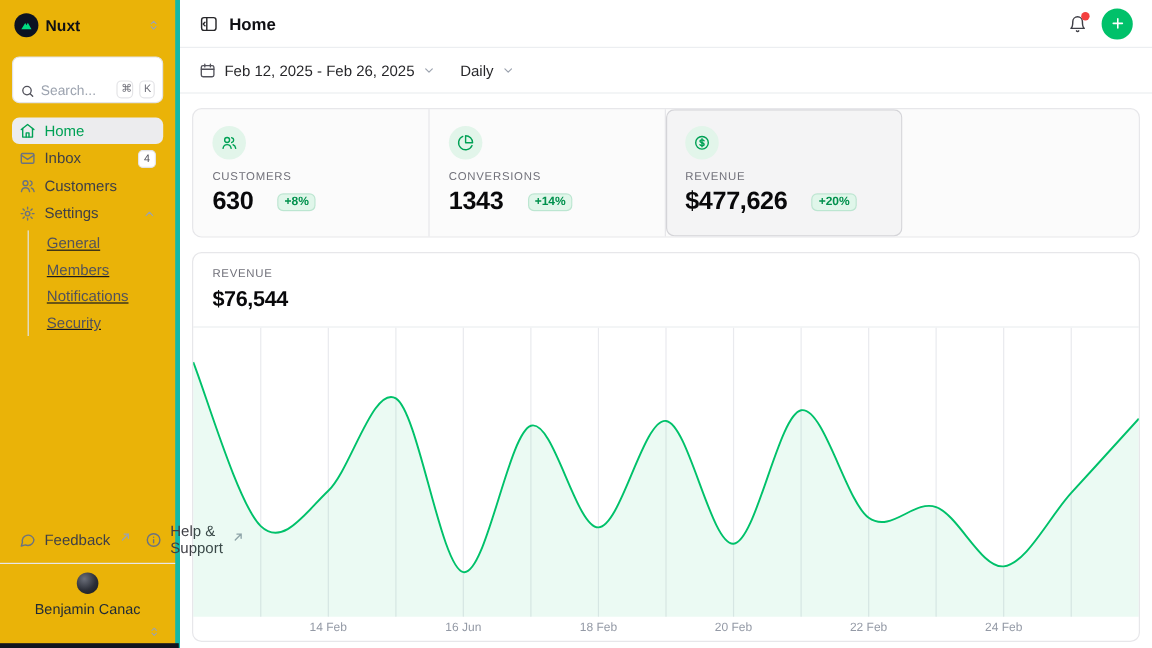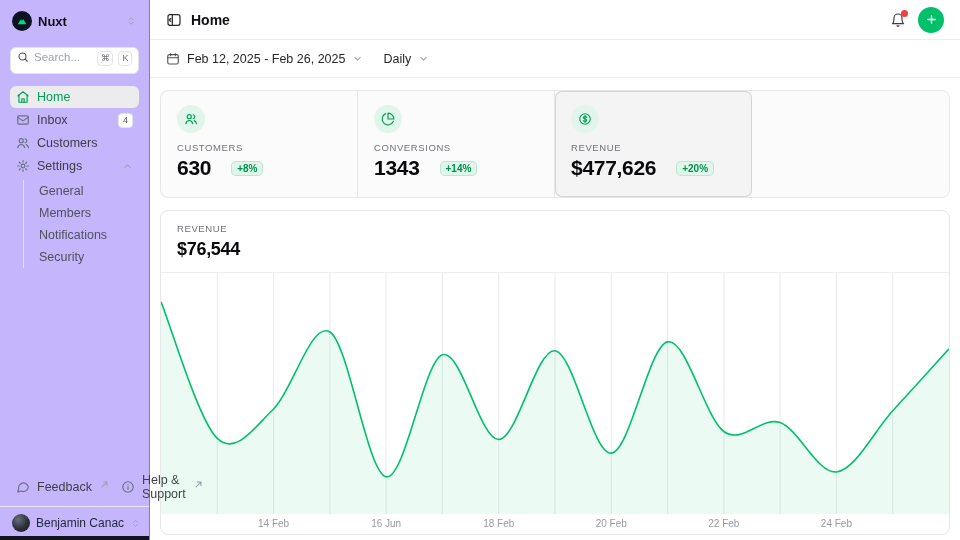--- a/index.html
+++ b/index.html
@@ -5,45 +5,45 @@
   * { box-sizing: border-box; margin: 0; padding: 0; }
   html,body { width:960px; height:540px; overflow:hidden; }
   body {
     font-family: "Liberation Sans", "DejaVu Sans", sans-serif;
     color:#18181b; background:#fff; font-size:13px; position:relative;
   }
   .app { display:flex; width:960px; height:540px; }
 
   
   .sidebar {
-    width:150px; min-width:150px; background:#c4b5fd;
-    border-right:1px solid #14b8a6; display:flex; flex-direction:column;
+    width:150px; min-width:150px; background:#eab308;
+    border-right:4px solid #14b8a6; display:flex; flex-direction:column;
     padding:9px 10px 0; position:relative;
   }
   .sb-top { display:flex; align-items:center; gap:6px; padding:2px 2px; height:24px; border-radius:6px; cursor:pointer;}
   .logo-circle { width:20px; height:20px; border-radius:50%; background:#0c1222; display:flex; align-items:center; justify-content:center; flex:none;}
   .brand { font-weight:700; font-size:13px; color:#101014; }
   .sel-icon { margin-left:auto; color:#9ca3af; display:flex; }
-  .search-box { margin-top:14px; display:flex; align-items:flex-start; gap:5px; background:#fff; border:1px solid #e4e4e7; border-radius:6px; padding:3px 6px; height:27px; }
+  .search-box { margin-top:14px; display:flex; align-items:flex-end; gap:5px; background:#fff; border:1px solid #e4e4e7; border-radius:6px; padding:3px 6px; height:39px; }
   .search-box input { border:none; outline:none; background:transparent; width:58px; font-size:11.5px; color:#3f3f46; font-family:inherit; }
   .search-box input::placeholder { color:#9ca3af; }
   .kbd { border:1px solid #e4e4e7; border-radius:4px; font-size:9px; color:#71717a; padding:0 3px; background:#fff; line-height:13px; min-width:13px; text-align:center; }
   .nav { margin-top:12px; display:flex; flex-direction:column; gap:1px; }
   .nav-item { display:flex; align-items:center; gap:7px; padding:3px 6px; border-radius:6px; font-size:12.5px; color:#3f3f46; height:22px; cursor:pointer; }
   .nav-item .icon { color:#6b7280; display:flex; flex:none; }
   .nav-item.active { background:#ececee; color:#00a155; font-weight:500; }
   .nav-item.active .icon { color:#00a155; }
   .chip { margin-left:auto; border:1px solid #e4e4e7; border-radius:4px; font-size:9px; color:#52525b; padding:0 4px; line-height:13px; background:#fff; }
   .tail-icon { margin-left:auto; color:#9ca3af; display:flex; }
-  .subnav { margin-left:13px; padding-left:11px; border-left:1px solid #e4e4e7; display:flex; flex-direction:column; margin-top:2px; }
+  .subnav { margin-left:13px; padding-left:11px; border-left:1px solid #e4e4e7; display:flex; flex-direction:column; margin-top:2px;text-decoration:underline; }
   .subnav-item { font-size:12.5px; color:#52525b; padding:4px 4px; border-radius:5px; cursor:pointer; height:22px; }
   .sb-spacer { flex:1; }
   .sb-foot { display:flex; flex-direction:row; gap:1px; padding-bottom:4px; }
   .ext-arrow { color:#9ca3af; display:flex; margin-left:2px; margin-top:-6px; }
-  .sb-user { border-top:1px solid #e7e7ea; margin:4px -10px 0; padding:7px 12px 8px; display:flex; align-items:center; gap:6px; cursor:pointer; }
+  .sb-user { border-top:1px solid #e7e7ea; margin:4px -10px 0; padding:7px 12px 8px; display:flex; align-items:center; gap:6px; cursor:pointer;flex-direction:column; }
   .avatar { width:18px; height:18px; border-radius:50%; flex:none;
     background:radial-gradient(circle at 35% 30%, #6b6f7a 0%, #2c2f38 55%, #15171d 100%); }
   .user-name { font-size:12px; font-weight:500; color:#1f2937; white-space:nowrap; }
 
   
   .main { flex:1; display:flex; flex-direction:column; background:#fff; min-width:0; }
   .main-header { height:40px; min-height:40px; border-bottom:1px solid #eceef1; display:flex; align-items:center; padding:0 16px; gap:9px; }
   .icon-btn { display:flex; align-items:center; color:#52525b; cursor:pointer; background:none; border:none; padding:0; }
   .page-title { font-size:14px; font-weight:700; color:#101014; }
   .header-right { margin-left:auto; display:flex; align-items:center; gap:12px; }

